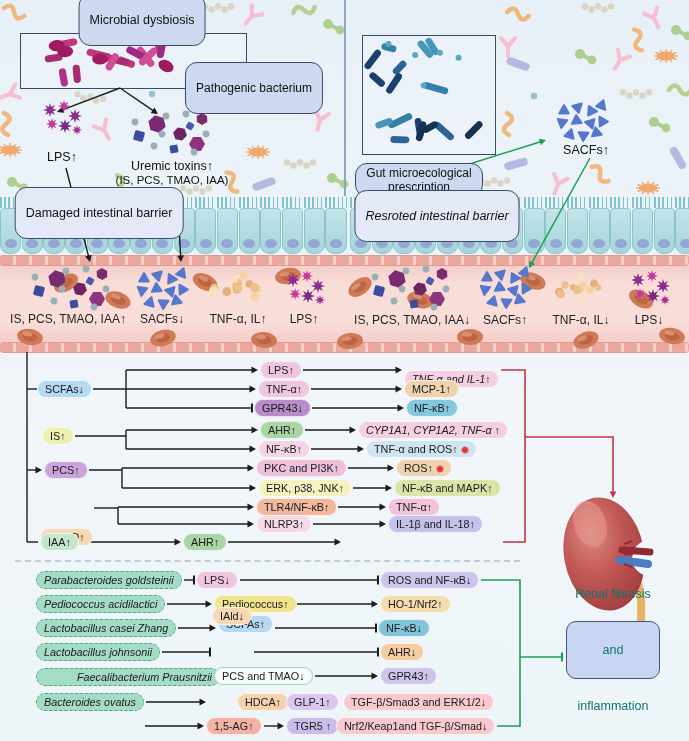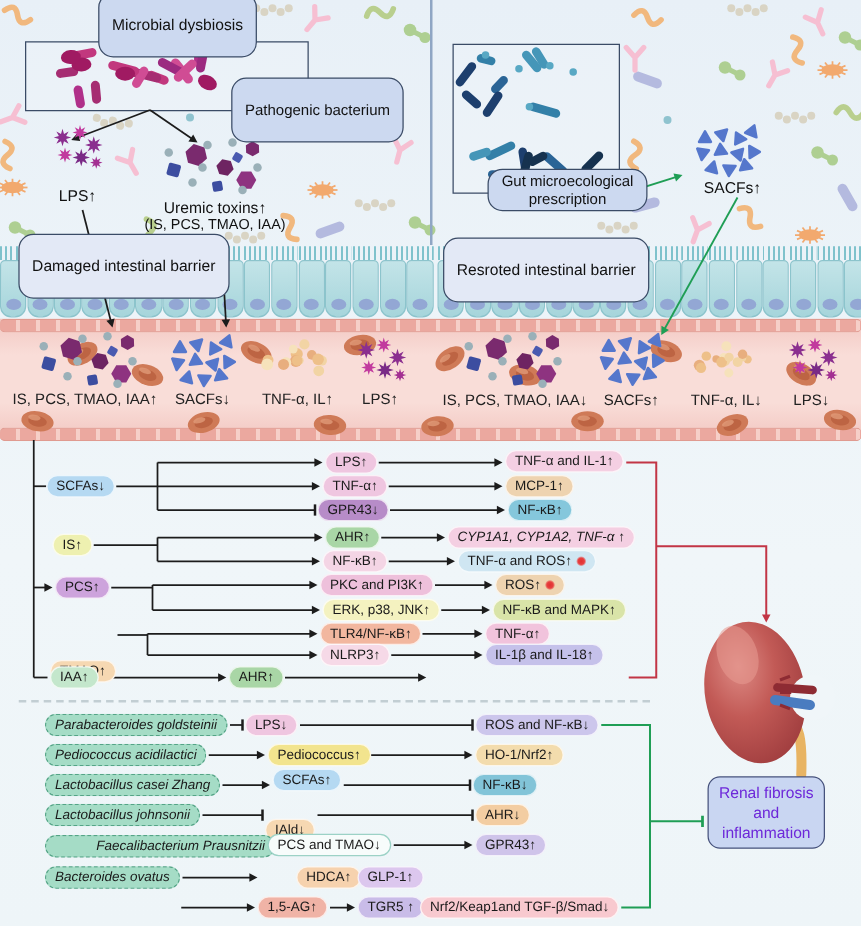--- a/index.html
+++ b/index.html
@@ -14,22 +14,22 @@
   .sub{font-size:11.5px;}
   .vlabel{position:absolute;transform:translate(-50%,-50%);font-size:12px;color:#222;white-space:nowrap;z-index:6;}
   .pill{position:absolute;transform:translateY(-50%);border-radius:10px;padding:1px 7px;font-size:10.8px;
     line-height:14px;color:#1a1a1a;white-space:nowrap;z-index:5;border:1px solid rgba(255,255,255,.75);}
   .pill.it{font-style:italic;}
   .pill .dot{display:inline-block;width:8px;height:8px;border-radius:50%;margin-left:3px;vertical-align:-1px;
     background:radial-gradient(circle,#e03030 0%,#e84040 45%,rgba(232,64,64,0) 75%);}
   .species{font-style:italic;border:1.4px dashed #55a487 !important;background:#a5dcc6;}
   .boxframe{position:absolute;border:1.6px solid #3a4b66;z-index:4;background:rgba(255,255,255,0.12);}
   .outcome{position:absolute;background:#c9d6f2;border:1.8px solid #46527c;border-radius:10px;
-    text-align:center;font-size:12.5px;color:#6d28d9;line-height:16px;display:flex;flex-direction:column;
-    justify-content:center;z-index:6;}
+    text-align:center;font-size:12.5px;color:#0f766e;line-height:16px;display:flex;flex-direction:column;
+    justify-content:center;z-index:6;gap:40px;}
   .dashsep{position:absolute;border-top:2px dashed #c2ced3;z-index:3;}
   .vdivider{position:absolute;width:2px;background:#8fa6c4;z-index:2;}
   
   .bwrap{position:absolute;display:flex;z-index:2;}
   .bcell{width:21.2px;margin-right:0.5px;}
   .bcell .fr{height:11px;background:repeating-linear-gradient(90deg,#7fc2cc 0 1.6px,rgba(0,0,0,0) 1.6px 4.2px);}
   .bcell .body{height:44px;background:linear-gradient(180deg,#c3e4e8,#a6d5db);border:1px solid #8cc4cc;
     border-radius:4px 4px 9px 9px;position:relative;}
   .bcell .nuc{position:absolute;left:50%;bottom:5px;width:12px;height:9px;transform:translateX(-50%);
     border-radius:50%;background:#93a7d4;}
@@ -338,21 +338,21 @@
       <path d="M0,-5 L4.75,3.5 L-4.75,3.5 Z" fill="#5577cc" stroke="#5577cc" stroke-width="2" stroke-linejoin="round" transform="translate(576,121) rotate(235)"></path>
       <path d="M0,-5 L4.75,3.5 L-4.75,3.5 Z" fill="#5577cc" stroke="#5577cc" stroke-width="2" stroke-linejoin="round" transform="translate(590,123) rotate(282)"></path>
       <path d="M0,-5 L4.75,3.5 L-4.75,3.5 Z" fill="#5577cc" stroke="#5577cc" stroke-width="2" stroke-linejoin="round" transform="translate(602,121) rotate(329)"></path>
       <path d="M0,-5 L4.75,3.5 L-4.75,3.5 Z" fill="#5577cc" stroke="#5577cc" stroke-width="2" stroke-linejoin="round" transform="translate(570,134) rotate(16)"></path>
       <path d="M0,-5 L4.75,3.5 L-4.75,3.5 Z" fill="#5577cc" stroke="#5577cc" stroke-width="2" stroke-linejoin="round" transform="translate(584,135) rotate(63)"></path>
       <path d="M0,-5 L4.75,3.5 L-4.75,3.5 Z" fill="#5577cc" stroke="#5577cc" stroke-width="2" stroke-linejoin="round" transform="translate(597,133) rotate(110)"></path>
     </svg>
 
   <div class="lblpill" style="left:142px;top:20px;"><span>Microbial dysbiosis</span></div>
   <div class="lblpill" style="left:254px;top:88px;font-size:12px;"><span>Pathogenic bacterium</span></div>
-  <div class="lblpill two" style="left:419px;top:152px;width:110px;margin-left:35px;">
+  <div class="lblpill two" style="left:419px;top:180px;width:110px;">
       <span>Gut microecological</span>
       <span>prescription</span>
   </div>
   <div class="toplabel" style="left:62px;top:157px;"><span>LPS↑</span></div>
   <div class="toplabel" style="left:172px;top:166px;"><span>Uremic toxins↑</span></div>
   <div class="toplabel sub" style="left:172px;top:180px;"><span>(IS, PCS, TMAO, IAA)</span></div>
   <div class="toplabel" style="left:586px;top:150px;"><span>SACFs↑</span></div>
 
   <div id="barrierL" class="bwrap" style="left:0;top:197px;">
       <div class="bcell">
@@ -544,21 +544,21 @@
         </div>
       </div>
       <div class="bcell">
         <div class="fr"></div>
         <div class="body">
           <div class="nuc"></div>
         </div>
       </div>
     </div>
   <div class="lblpill" style="left:99px;top:213px;background:#e3e9f6;"><span>Damaged intestinal barrier</span></div>
-  <div class="lblpill" style="left:437px;top:216px;background:#e3e9f6;"><span>Resroted intestinal barrier</span></div>
+  <div class="lblpill" style="left:437px;top:216px;background:#e3e9f6;font-style:italic;"><span>Resroted intestinal barrier</span></div>
 
   <div class="vessel"></div>
   <div class="vedge" style="top:255px;"></div>
   <div class="vedge" style="top:342px;"></div>
   <svg id="vesselart" class="abs" style="left:0;top:0;z-index:3" width="689" height="360" viewBox="0 0 689 360">
       <g transform="translate(66,283) rotate(-30)">
         <ellipse cx="0" cy="0" rx="13" ry="8" fill="#cf7a57"></ellipse>
         <ellipse cx="0" cy="0" rx="7.5" ry="4.2" fill="#bd6443"></ellipse>
         <ellipse cx="-3" cy="-2.5" rx="5" ry="2.2" fill="#e09a78" opacity="0.8"></ellipse>
       </g>
@@ -856,21 +856,21 @@
     <path d="M70,62 L98,64" stroke="#8e2b33" stroke-width="7" stroke-linecap="round"></path>
     <path d="M72,56 l8,-3 M72,66 l9,0 M72,76 l8,3" stroke="#8e2b33" stroke-width="2.4" fill="none"></path>
   </svg>
 
   <div class="outcome" style="left:566px;top:621px;width:92px;height:56px;">
     <span>Renal fibrosis</span>
     <span>and</span>
     <span>inflammation</span>
   </div>
 <div class="pill" style="left: 260px; top: 370px; background: rgb(239, 198, 224);"><span>LPS↑</span></div>
-    <div class="pill" style="left: 404px; top: 369px; background: rgb(244, 207, 226);"><span>TNF-α and IL-1↑</span></div>
+    <div class="pill" style="left: 404px; top: 379px; background: rgb(244, 207, 226); font-style: italic;"><span>TNF-α and IL-1↑</span></div>
     <div class="pill" style="left: 258px; top: 389px; background: rgb(239, 198, 224);"><span>TNF-α↑</span></div>
     <div class="pill" style="left: 404px; top: 389px; background: rgb(238, 211, 176);"><span>MCP-1↑</span></div>
     <div class="pill" style="left: 254px; top: 408px; background: rgb(183, 140, 200); text-align: right;"><span>GPR43↓</span></div>
     <div class="pill" style="left: 406px; top: 408px; background: rgb(133, 199, 220);"><span>NF-κB↑</span></div>
     <div class="pill" style="left: 260px; top: 430px; background: rgb(169, 214, 166);"><span>AHR↑</span></div>
     <div class="pill it" style="left: 358px; top: 430px; background: rgb(244, 207, 226);"><span>CYP1A1, CYP1A2, TNF-α ↑</span></div>
     <div class="pill" style="left: 258px; top: 449px; background: rgb(244, 213, 229);"><span>NF-κB↑</span></div>
     <div class="pill" style="left: 366px; top: 449px; background: rgb(207, 230, 242);"><span>TNF-α and ROS↑</span><span class="dot"></span></div>
     <div class="pill" style="left: 256px; top: 468px; background: rgb(238, 192, 219);"><span>PKC and PI3K↑</span></div>
     <div class="pill" style="left: 396px; top: 468px; background: rgb(238, 211, 176);"><span>ROS↑</span><span class="dot"></span></div>
@@ -889,25 +889,26 @@
     <div class="pill species" style="left: 36px; top: 580px; background: rgb(165, 220, 198);"><span>Parabacteroides goldsteinii</span></div>
     <div class="pill" style="left: 196px; top: 580px; background: rgb(239, 198, 224);"><span>LPS↓</span></div>
     <div class="pill" style="left: 380px; top: 580px; background: rgb(204, 198, 236);"><span>ROS and NF-κB↓</span></div>
     <div class="pill species" style="left: 36px; top: 604px; background: rgb(165, 220, 198);"><span>Pediococcus acidilactici</span></div>
     <div class="pill" style="left: 214px; top: 604px; background: rgb(242, 228, 142);"><span>Pediococcus↑</span></div>
     <div class="pill" style="left: 380px; top: 604px; background: rgb(243, 220, 173);"><span>HO-1/Nrf2↑</span></div>
     <div class="pill species" style="left: 36px; top: 628px; background: rgb(165, 220, 198);"><span>Lactobacillus casei Zhang</span></div>
     <div class="pill" style="left: 218px; top: 624px; background: rgb(181, 217, 242);"><span>SCFAs↑</span></div>
     <div class="pill" style="left: 378px; top: 628px; background: rgb(130, 196, 216);"><span>NF-κB↓</span></div>
     <div class="pill species" style="left: 36px; top: 652px; background: rgb(165, 220, 198);"><span>Lactobacillus johnsonii</span></div>
-    <div class="pill" style="left: 212px; top: 664px; background: rgb(246, 216, 178);"><span>IAld↓</span></div>
+    <div class="pill" style="left: 212px; top: 616px; background: rgb(246, 216, 178);"><span>IAld↓</span></div>
     <div class="pill" style="left: 380px; top: 652px; background: rgb(243, 205, 162);"><span>AHR↓</span></div>
     <div class="pill species" style="left: 36px; top: 677px; background: rgb(165, 220, 198); padding-left: 40px;"><span>Faecalibacterium Prausnitzii</span></div>
     <div class="pill" style="left: 214px; top: 676px; background: rgb(247, 252, 251); border: 1px solid rgb(156, 210, 198);"><span>PCS and TMAO↓</span></div>
     <div class="pill" style="left: 380px; top: 676px; background: rgb(207, 196, 234);"><span>GPR43↑</span></div>
     <div class="pill species" style="left: 36px; top: 702px; background: rgb(165, 220, 198);"><span>Bacteroides ovatus</span></div>
     <div class="pill" style="left: 208px; top: 702px; background: rgb(246, 210, 174); margin-left: 29px;"><span>HDCA↑</span></div>
     <div class="pill" style="left: 286px; top: 702px; background: rgb(220, 199, 238);"><span>GLP-1↑</span></div>
+    <div class="pill" style="left: 343px; top: 702px; background: rgb(248, 201, 207);"><span>TGF-β/Smad3 and ERK1/2↓</span></div>
     <div class="pill species" style="left: 36px; top: 760px; background: rgb(165, 220, 198);"><span>Bacteroides fragilis</span></div>
     <div class="pill" style="left: 206px; top: 726px; background: rgb(240, 179, 166);"><span>1,5-AG↑</span></div>
     <div class="pill" style="left: 286px; top: 726px; background: rgb(201, 188, 232);"><span>TGR5 ↑</span></div>
     <div class="pill" style="left: 336px; top: 726px; background: rgb(248, 201, 207);"><span>Nrf2/Keap1and TGF-β/Smad↓</span></div>
   </div>
 
 </body></html>

